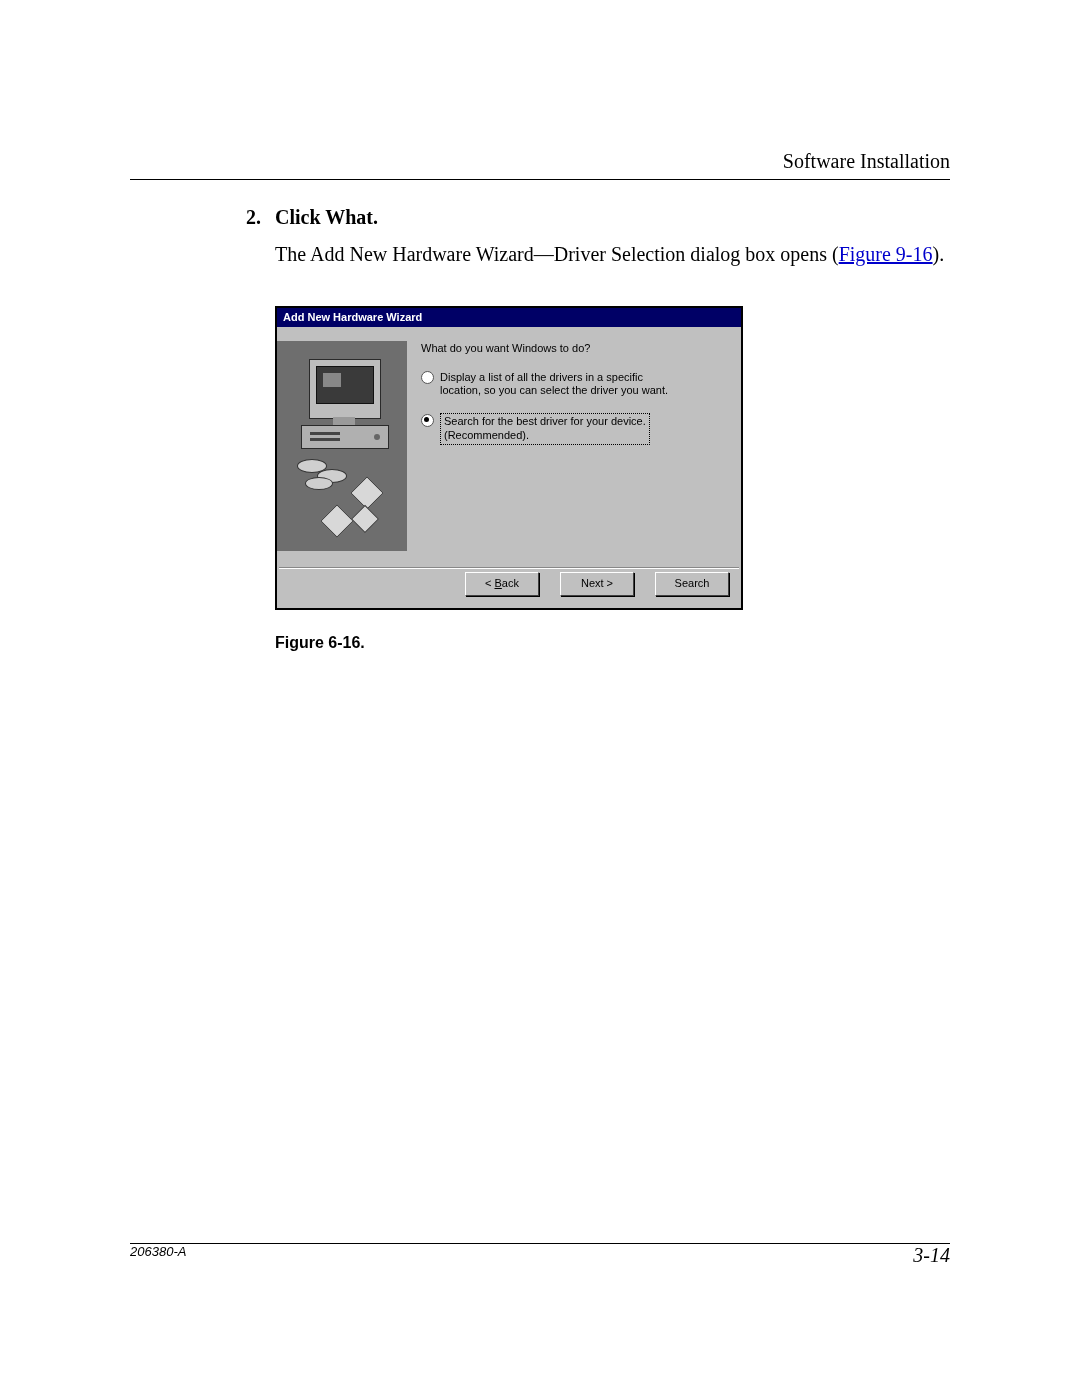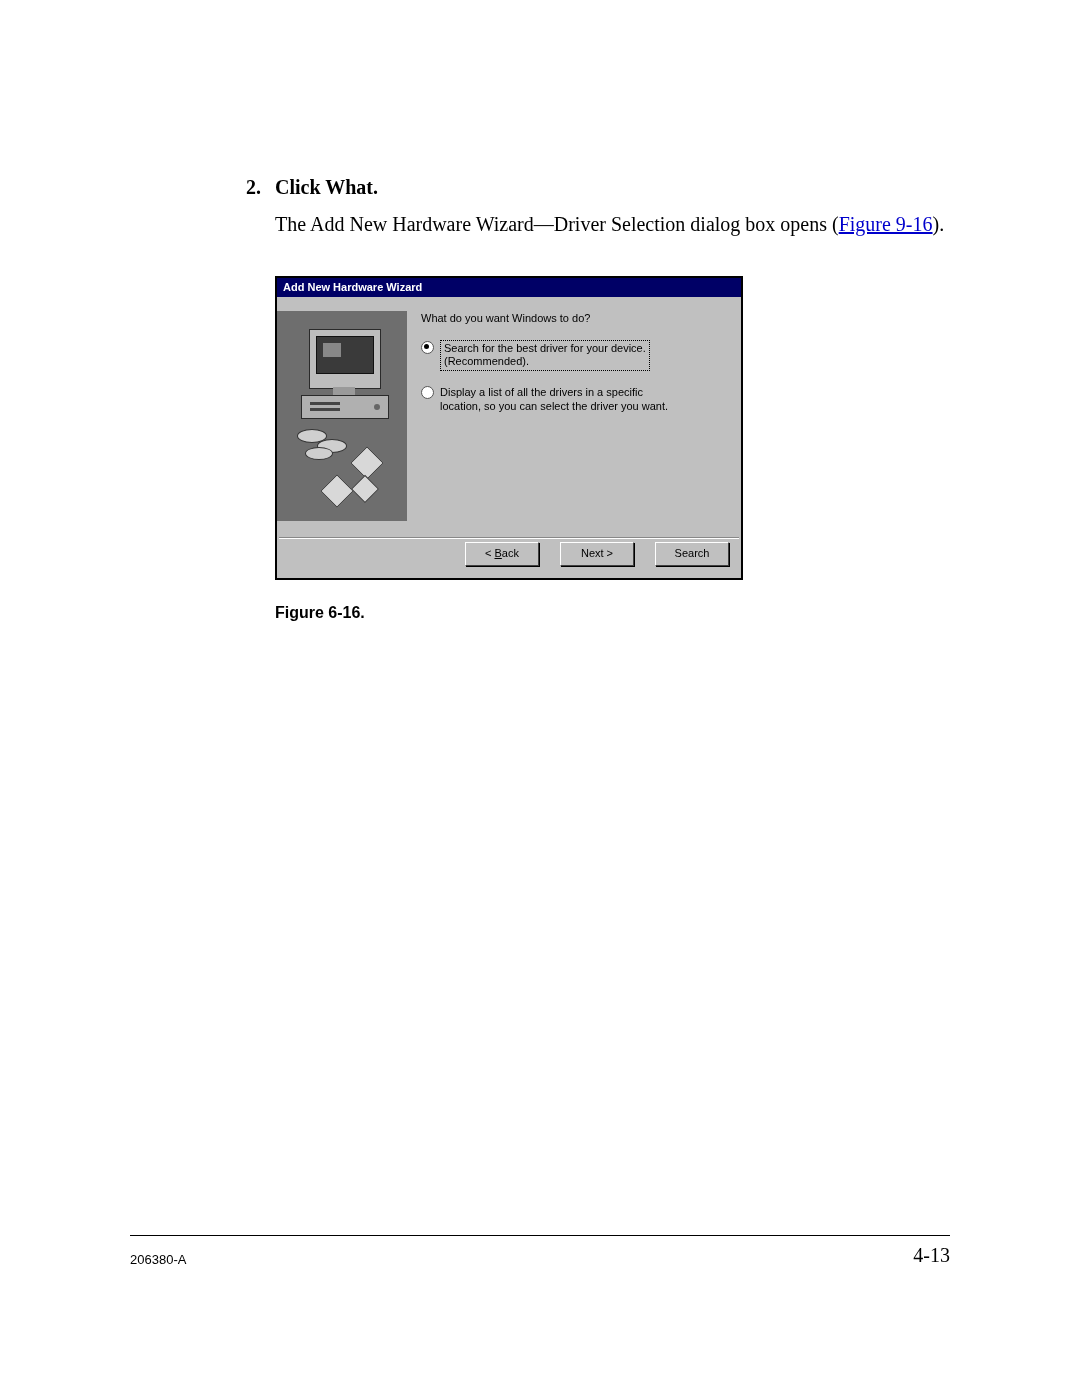--- a/index.html
+++ b/index.html
@@ -145,34 +145,37 @@
     font-family: Arial, Helvetica, sans-serif;
     font-weight: bold;
     font-size: 16px;
     display: flex;
     gap: 30px;
   }
   .footer {
     position: absolute;
     left: 0; right: 0; bottom: 0;
     border-top: 1.5px solid #000;
-    padding-top: 8px;
     display: flex;
     justify-content: space-between;
-    align-items: flex-end;
+    align-items: flex-start;
+    font-style: italic;
   }
   .doc-id { font-size: 13px; font-family: Arial, Helvetica, sans-serif; }
   .page-num { font-size: 20px; }
   .u { text-decoration: underline; }
 </style>
 </head>
 <body>
 
 <div class="page">
 
+  <div class="header">
+    <span>Software Installation</span>
+  </div>
 
   <div class="content">
 
     <div class="step-row">
       <div class="step-number">2.</div>
       <div class="step-body">Click What.</div>
     </div>
 
     <div class="body-text">
       <span>The Add New Hardware Wizard—Driver Selection dialog box opens (</span><a href="#" class="figlink">Figure 9-16</a><span class="paren">).</span>
@@ -198,32 +201,32 @@
             <div class="disc b"></div>
             <div class="disc c"></div>
             <div class="diamond a"></div>
             <div class="diamond b"></div>
             <div class="diamond c"></div>
           </div>
           <div class="right-pane">
             <div class="prompt">What do you want Windows to do?</div>
 
             <div class="radio-row">
+              <div class="radio-empty"></div>
+              <div class="opt-plain">
+                <span>Display a list of all the drivers in a specific</span><br>
+                <span>location, so you can select the driver you want.</span>
+              </div>
+            </div>
+
+            <div class="radio-row">
               <div class="radio-dot"></div>
               <div class="opt-selected">
                 <span>Search for the best driver for your device.</span><br>
                 <span>(Recommended).</span>
-              </div>
-            </div>
-
-            <div class="radio-row">
-              <div class="radio-empty"></div>
-              <div class="opt-plain">
-                <span>Display a list of all the drivers in a specific</span><br>
-                <span>location, so you can select the driver you want.</span>
               </div>
             </div>
           </div>
         </div>
         <div class="hr"></div>
         <div class="btn-row">
           <div class="win-btn">
             <span>&lt; </span><span class="u">B</span><span>ack</span>
           </div>
           <div class="win-btn">Next &gt;</div>
@@ -233,16 +236,16 @@
     </div>
 
     <div class="caption">
       <span>Figure 6-16.</span>
     </div>
 
   </div>
 
   <div class="footer">
     <span class="doc-id">206380-A</span>
-    <span class="page-num">4-13</span>
+    <span class="page-num">3-14</span>
   </div>
 
 </div>
 
 </body></html>

